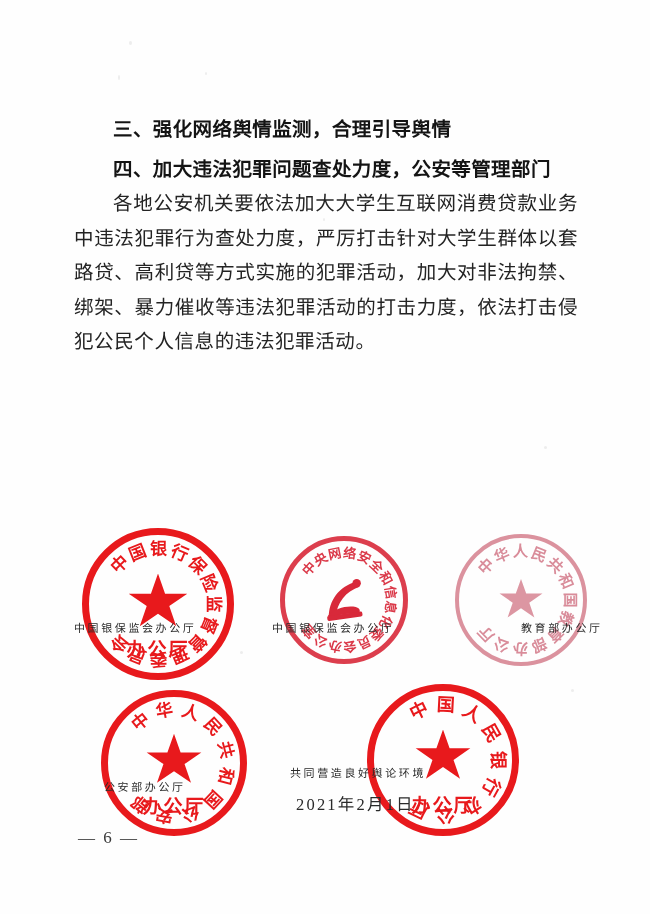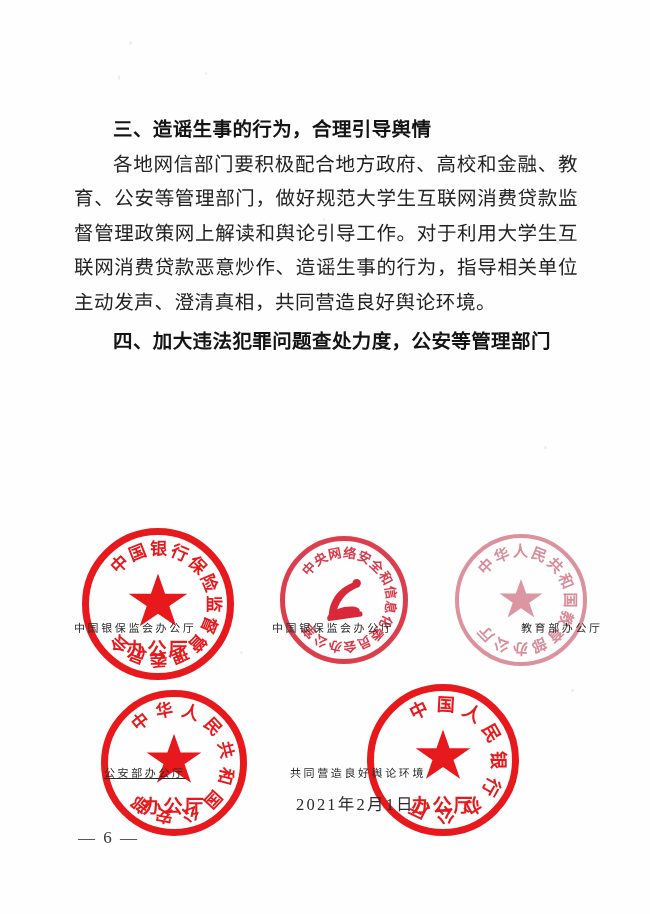--- a/index.html
+++ b/index.html
@@ -158,28 +158,28 @@
 </head>
 <body>
 
 <div id="page">
 
   <div class="doc-body">
 
 
     <div class="gap-small"></div>
 
-    <p class="heading">三、造谣生事的行为，合理引导舆情</p>
-
-    <p class="para indent">各地网信部门要积极配合地方政府、高校和金融、教育、公安等管理部门，做好规范大学生互联网消费贷款监督管理政策网上解读和舆论引导工作。对于利用大学生互联网消费贷款恶意炒作、造谣生事的行为，指导相关单位主动发声、澄清真相，共同营造良好舆论环境。</p>
+    <p class="heading">三、强化网络舆情监测，合理引导舆情</p>
+
 
     <div class="gap-small"></div>
 
     <p class="heading">四、加大违法犯罪问题查处力度，公安等管理部门</p>
 
+    <p class="para indent">各地公安机关要依法加大大学生互联网消费贷款业务中违法犯罪行为查处力度，严厉打击针对大学生群体以套路贷、高利贷等方式实施的犯罪活动，加大对非法拘禁、绑架、暴力催收等违法犯罪活动的打击力度，依法打击侵犯公民个人信息的违法犯罪活动。</p>
   </div>
 
   <div class="seal-area">
 
     <div class="seal-unit" style="left:82px; top:16px;">
       <div class="stamp" id="stamp-cbirc" style="width:152px;height:152px;">
         <div class="ring" style="border: 7px solid rgb(232, 25, 28);"></div>
         <div class="arc-text">
             <span class="arc-char" style="font-size: 17px; color: rgb(232, 25, 28); transform: rotate(-2.33874rad) translate(57px, 0px) rotate(90deg) translate(-50%, -50%);">中</span>
             <span class="arc-char" style="font-size: 17px; color: rgb(232, 25, 28); transform: rotate(-1.94895rad) translate(57px, 0px) rotate(90deg) translate(-50%, -50%);">国</span>
@@ -273,21 +273,21 @@
             <span class="arc-char" style="font-size: 17px; color: rgb(232, 25, 28); transform: rotate(0.250164rad) translate(55px, 0px) rotate(90deg) translate(-50%, -50%);">和</span>
             <span class="arc-char" style="font-size: 17px; color: rgb(232, 25, 28); transform: rotate(0.750492rad) translate(55px, 0px) rotate(90deg) translate(-50%, -50%);">国</span>
             <span class="arc-char" style="font-size: 17px; color: rgb(232, 25, 28); transform: rotate(1.25082rad) translate(55px, 0px) rotate(90deg) translate(-50%, -50%);">公</span>
             <span class="arc-char" style="font-size: 17px; color: rgb(232, 25, 28); transform: rotate(1.75115rad) translate(55px, 0px) rotate(90deg) translate(-50%, -50%);">安</span>
             <span class="arc-char" style="font-size: 17px; color: rgb(232, 25, 28); transform: rotate(2.25147rad) translate(55px, 0px) rotate(90deg) translate(-50%, -50%);">部</span>
           </div>
         <div class="star" style="width: 56px; height: 53.2px; left: 45px; top: 43.8px; background: rgb(232, 25, 28);"></div>
         <div class="bottom-text" style="top: 101.47px; font-size: 19px; color: rgb(232, 25, 28); letter-spacing: 2px;">办公厅</div>
       </div>
     </div>
-    <div class="caption" style="left:104px; top:252px;text-decoration:underline;">公安部办公厅</div>
+    <div class="caption" style="left:104px; top:266px;">公安部办公厅</div>
 
     <div class="seal-unit" style="left:367px; top:172px;">
       <div class="stamp" id="stamp-pbc" style="width:152px;height:152px;">
         <div class="ring" style="border: 7px solid rgb(232, 25, 28);"></div>
         <div class="arc-text">
             <span class="arc-char" style="font-size: 18px; color: rgb(232, 25, 28); transform: rotate(-2.02458rad) translate(57px, 0px) rotate(90deg) translate(-50%, -50%);">中</span>
             <span class="arc-char" style="font-size: 18px; color: rgb(232, 25, 28); transform: rotate(-1.51844rad) translate(57px, 0px) rotate(90deg) translate(-50%, -50%);">国</span>
             <span class="arc-char" style="font-size: 18px; color: rgb(232, 25, 28); transform: rotate(-1.01229rad) translate(57px, 0px) rotate(90deg) translate(-50%, -50%);">人</span>
             <span class="arc-char" style="font-size: 18px; color: rgb(232, 25, 28); transform: rotate(-0.506145rad) translate(57px, 0px) rotate(90deg) translate(-50%, -50%);">民</span>
             <span class="arc-char" style="font-size: 18px; color: rgb(232, 25, 28); transform: rotate(0rad) translate(57px, 0px) rotate(90deg) translate(-50%, -50%);">银</span>

